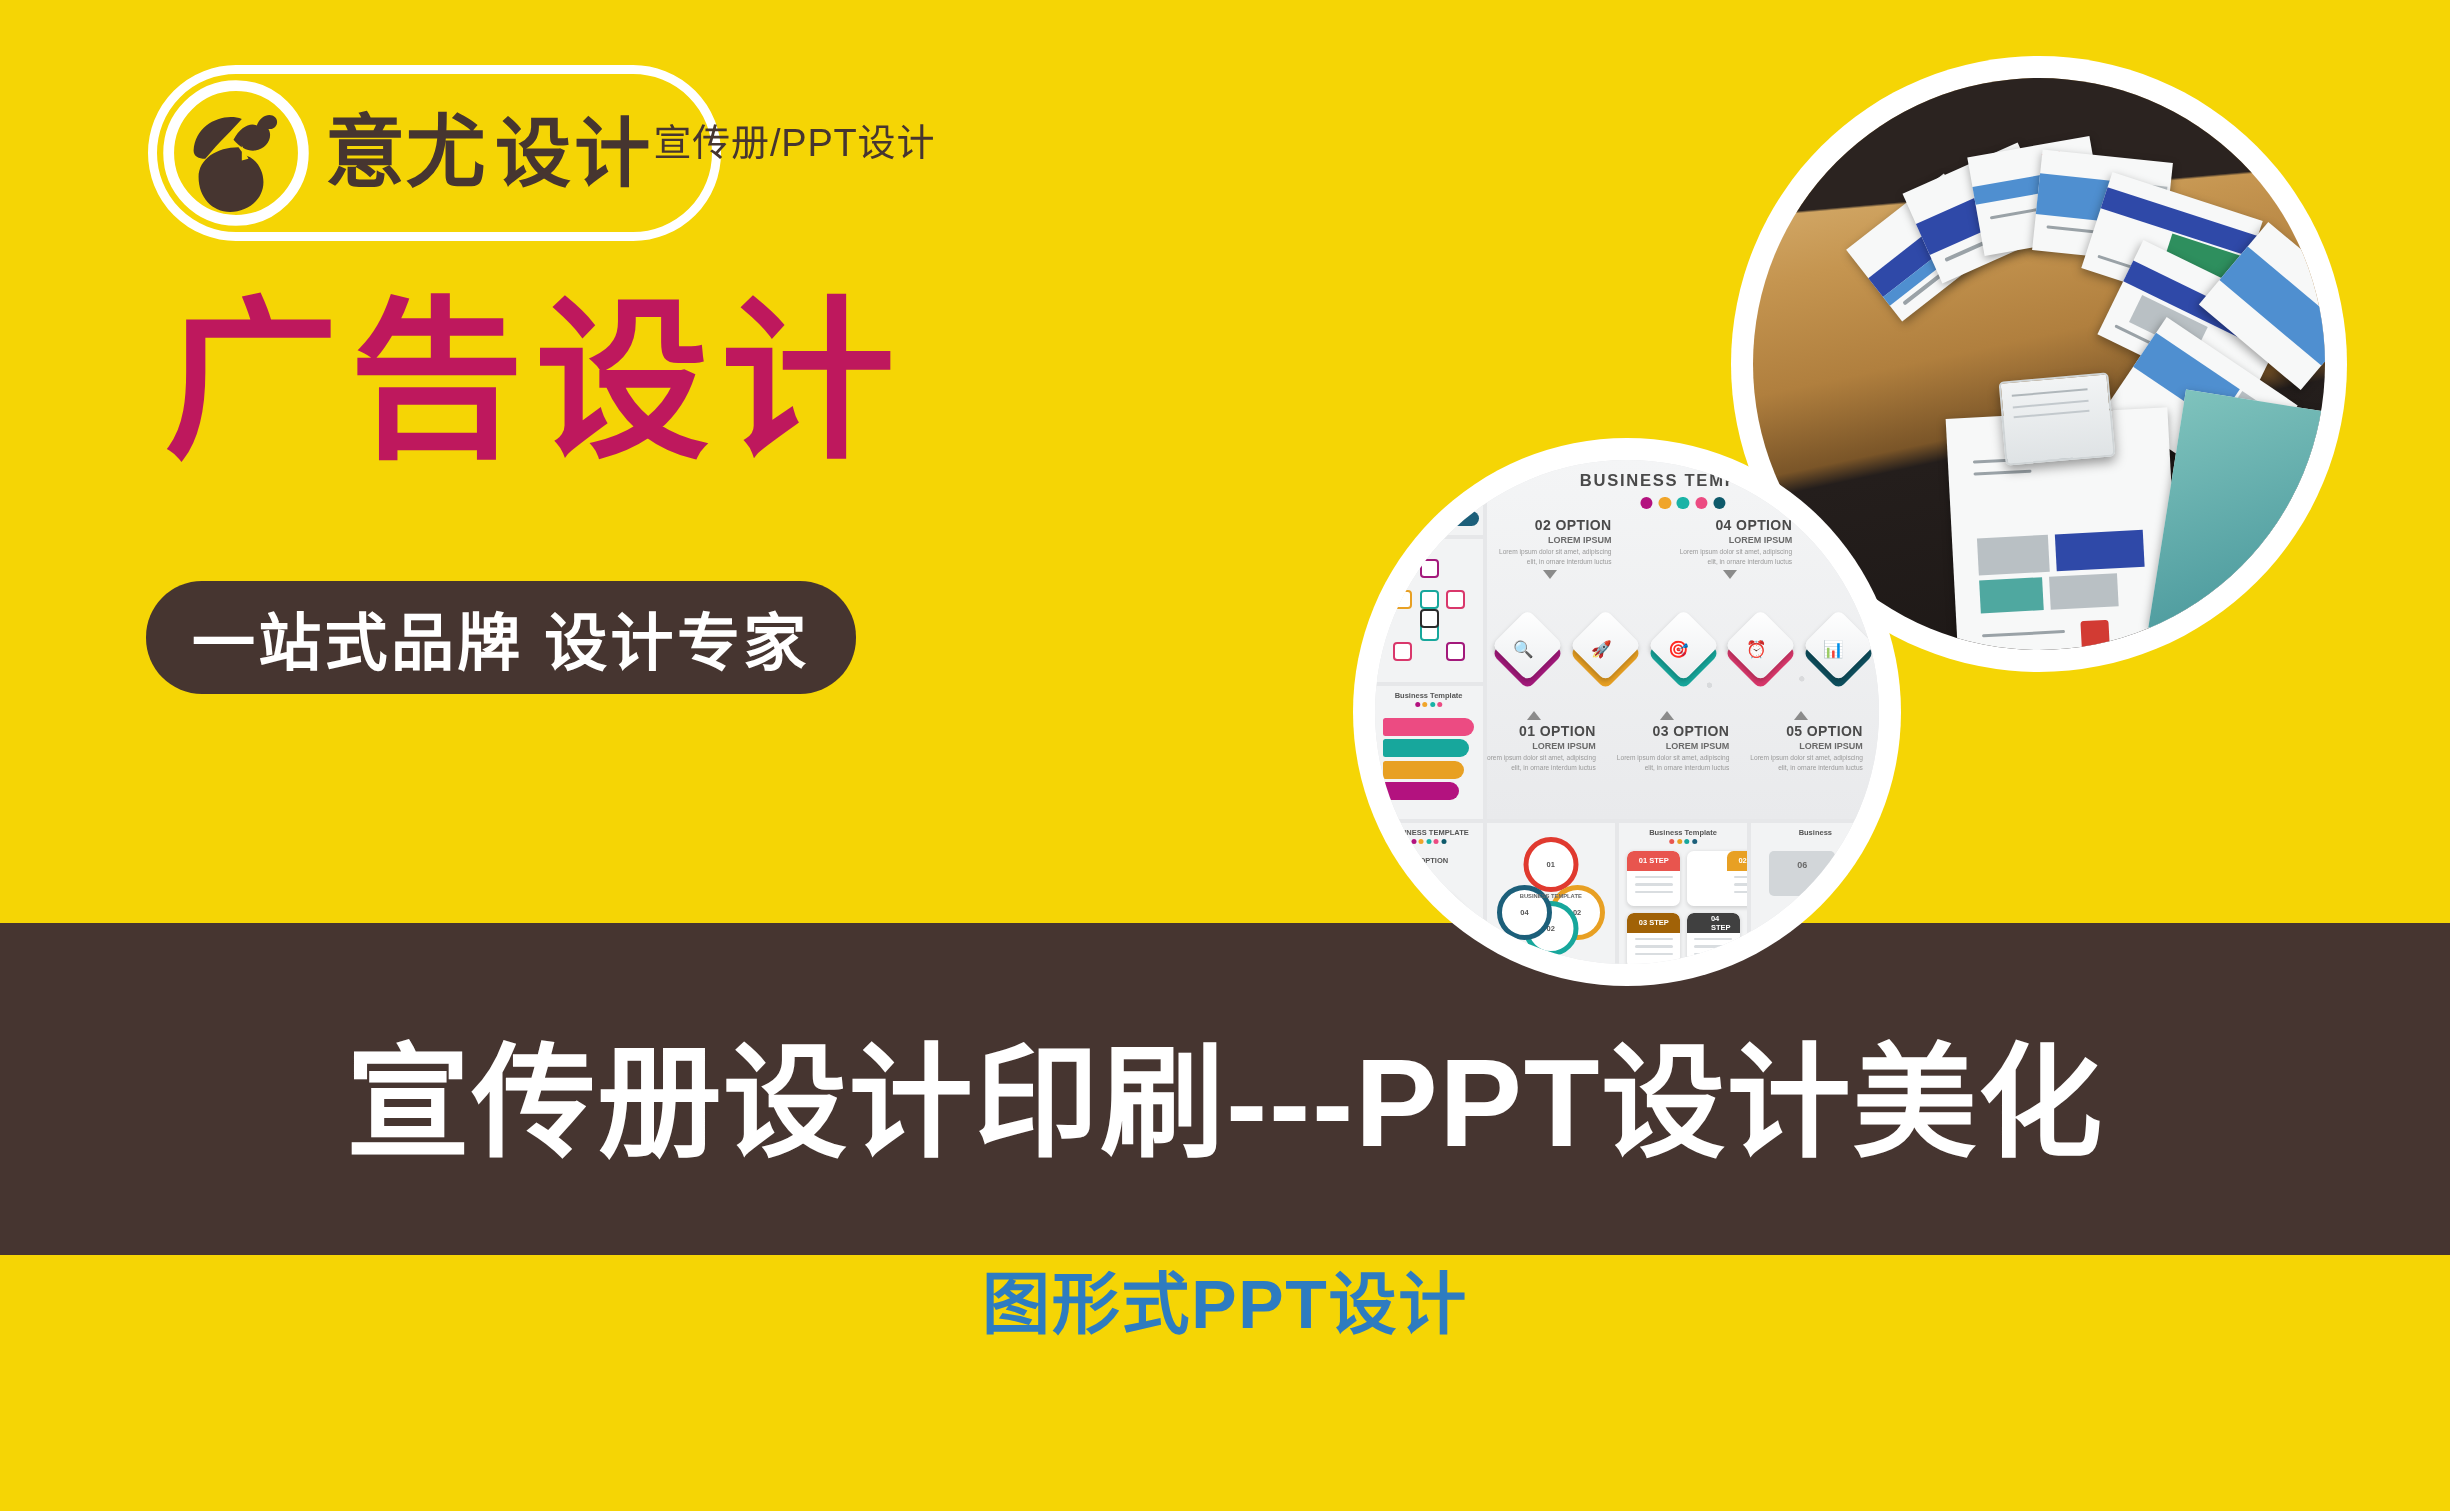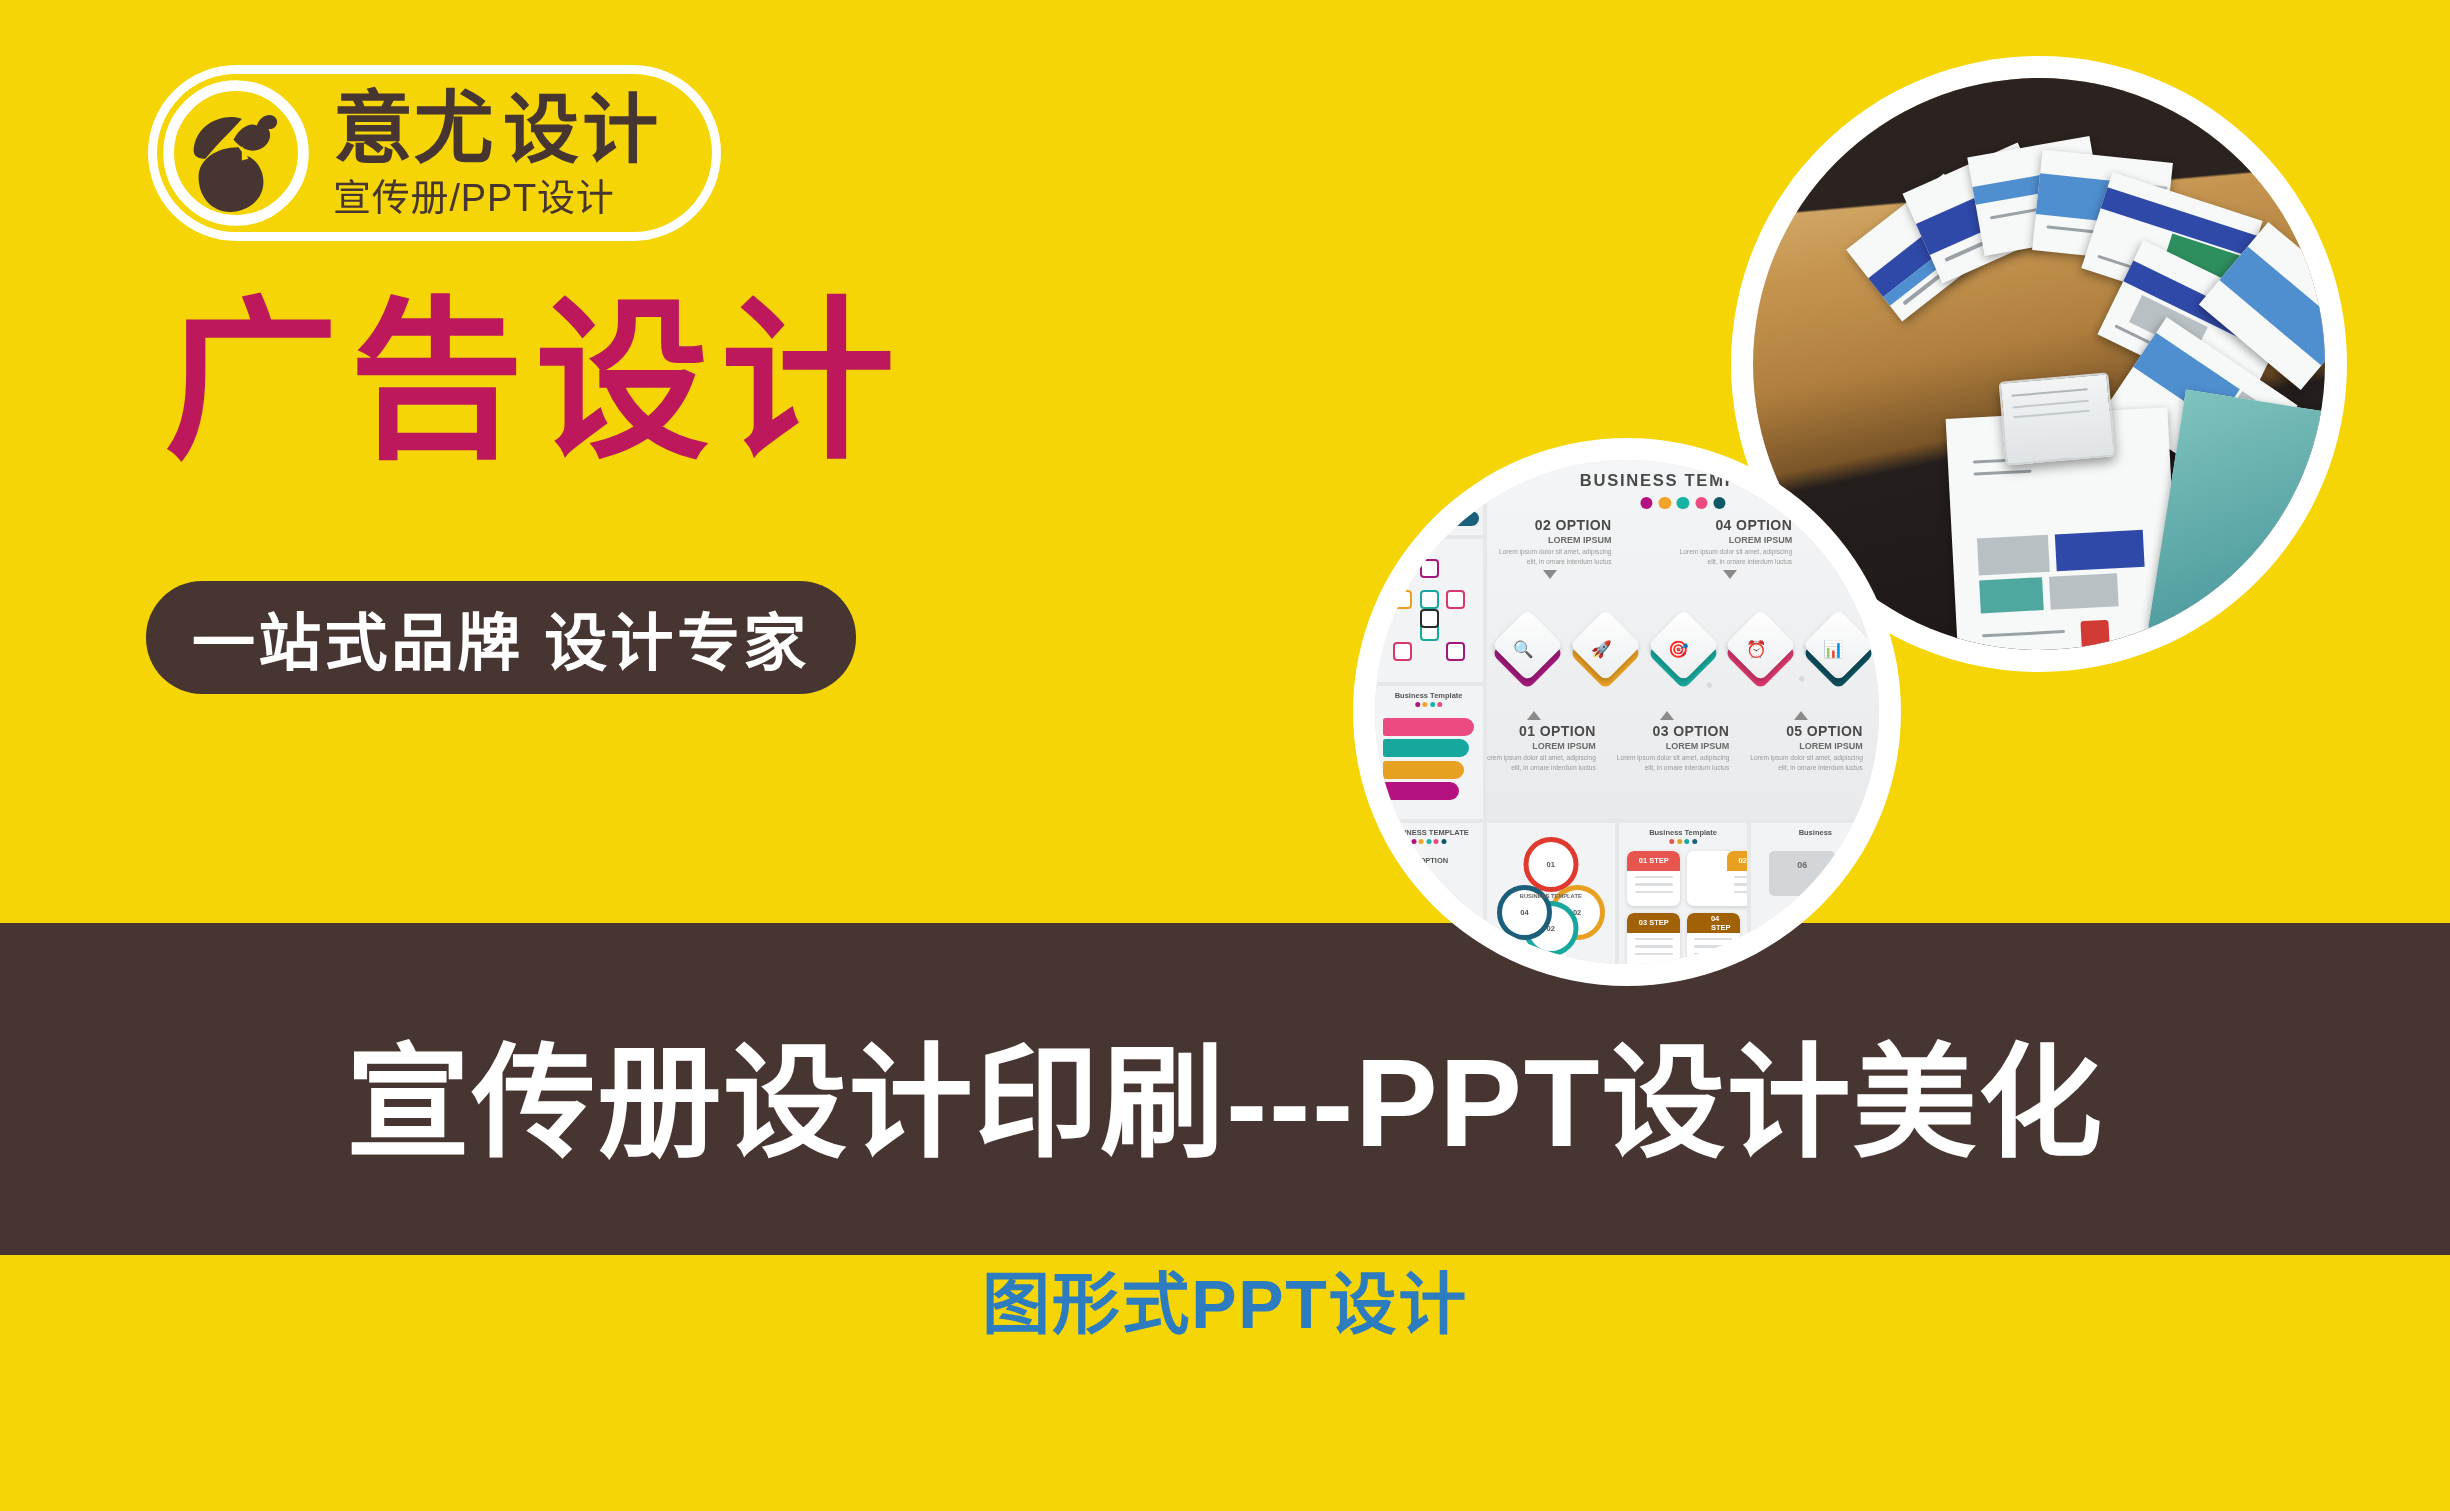--- a/index.html
+++ b/index.html
@@ -34,23 +34,23 @@
   #logo-mark {
     position: relative;
     width: 148px;
     height: 148px;
     flex: 0 0 148px;
     margin-left: 5px;
   }
   #logo-mark svg { display: block; width: 100%; height: 100%; }
 
   #logo-wordmark {
-    margin-left: 23px;
+    margin-left: 15px;
     display: flex;
-    flex-direction: column;
+    flex-direction: row;
     justify-content: flex-start;
     line-height: 1;
   }
   #logo-title-row {
     display: flex;
     align-items: baseline;
     color: #463530;
     white-space: nowrap;
   }
   .logo-title-bold {
@@ -617,21 +617,21 @@
                 <div class="ln"></div>
                 <div class="ln"></div>
             </div>
             <div class="step-card" style="left:8.3px;top:90px;">
               <div class="hd" style="background:#a16207;">03 STEP</div>
               <div class="ln"></div>
                 <div class="ln"></div>
                 <div class="ln"></div>
             </div>
             <div class="step-card" style="left:68px;top:90px;">
-              <div class="hd" style="background:#a16207;padding-left:24px;">04 STEP</div>
+              <div class="hd" style="background:#404040;padding-left:24px;">04 STEP</div>
               <div class="ln"></div>
                 <div class="ln"></div>
                 <div class="ln"></div>
             </div>
           </div>
 
           <div class="bslide">
             <div class="mini-title">Business</div>
             <div style="position:absolute;left:18px;top:28px;width:66px;height:45px;background:#c9ced2;border-radius:5px;opacity:.8;"></div>
             <div style="position:absolute;left:46px;top:37px;font-size:9px;font-weight:700;color:#6a6a6a;">06</div>

